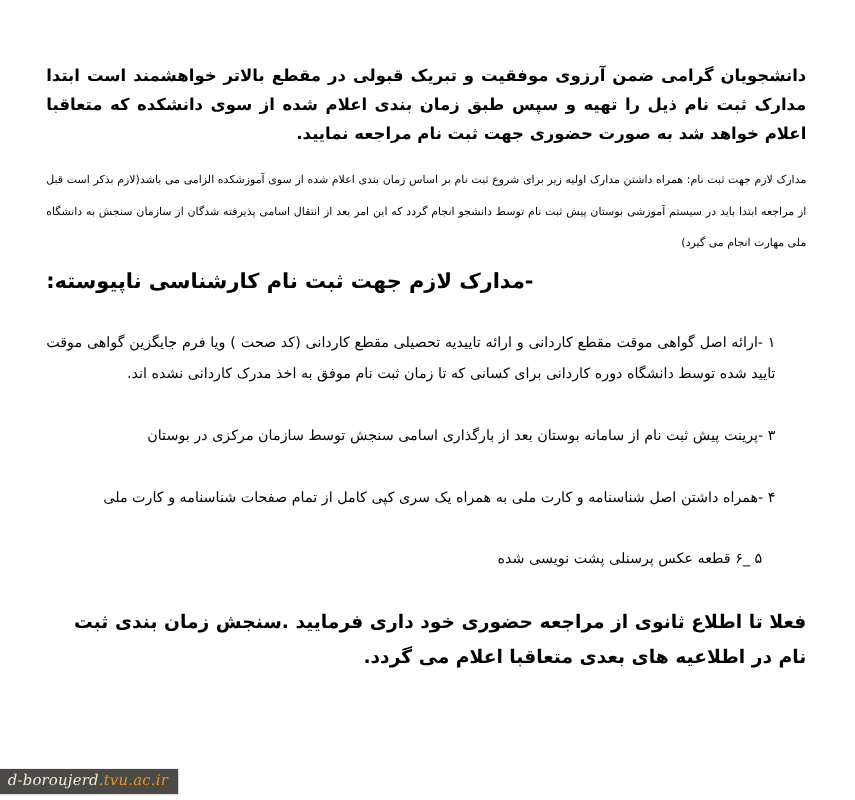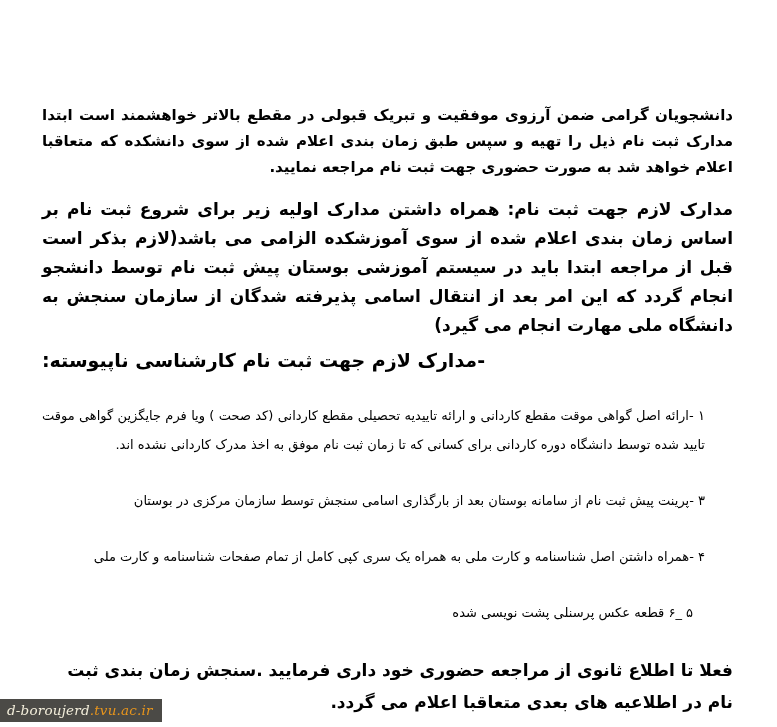--- a/index.html
+++ b/index.html
@@ -12,33 +12,32 @@
     width: 777px;
     height: 727px;
     background: #ffffff;
     overflow: hidden;
     font-family: "DejaVu Sans", sans-serif;
     color: #000000;
   }
   .content {
     direction: rtl;
     padding: 56px 44px 0 42px;
-    margin-top: 46px;
   }
   .p-intro {
     font-weight: bold;
     font-size: 15px;
     line-height: 26px;
     text-align: justify;
     text-align-last: right;
     margin: 0 0 15px 0;
   }
   .p-req {
-    font-weight: bold;
-    font-size: 17px;
+    font-weight: normal;
+    font-size: 10px;
     line-height: 29px;
     text-align: justify;
     text-align-last: right;
     margin: 0 0 9px 0;
   }
   .heading {
     font-weight: bold;
     font-size: 19px;
     line-height: 22px;
     text-align: left;

